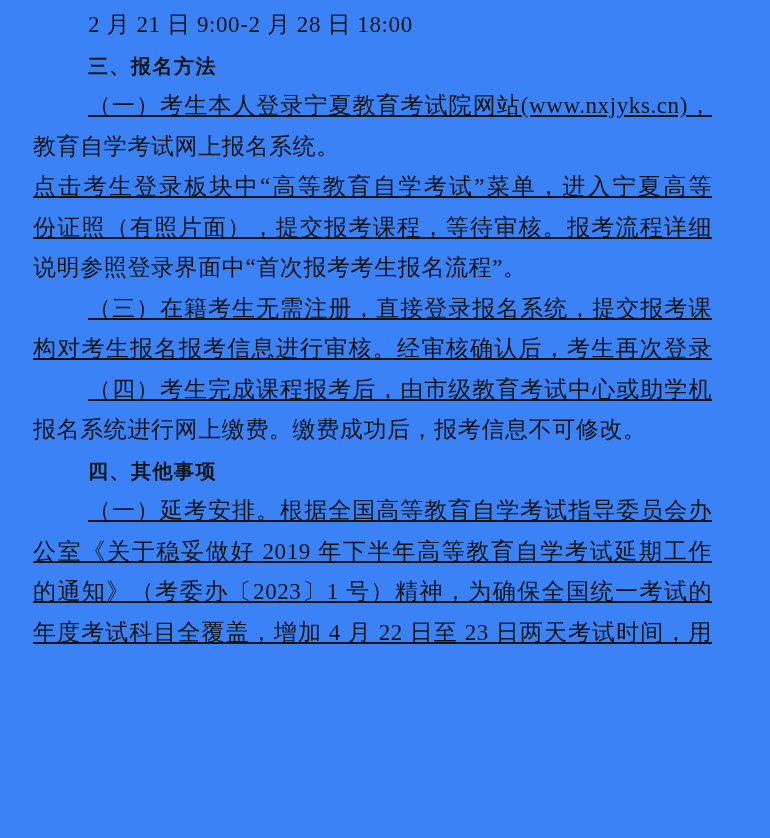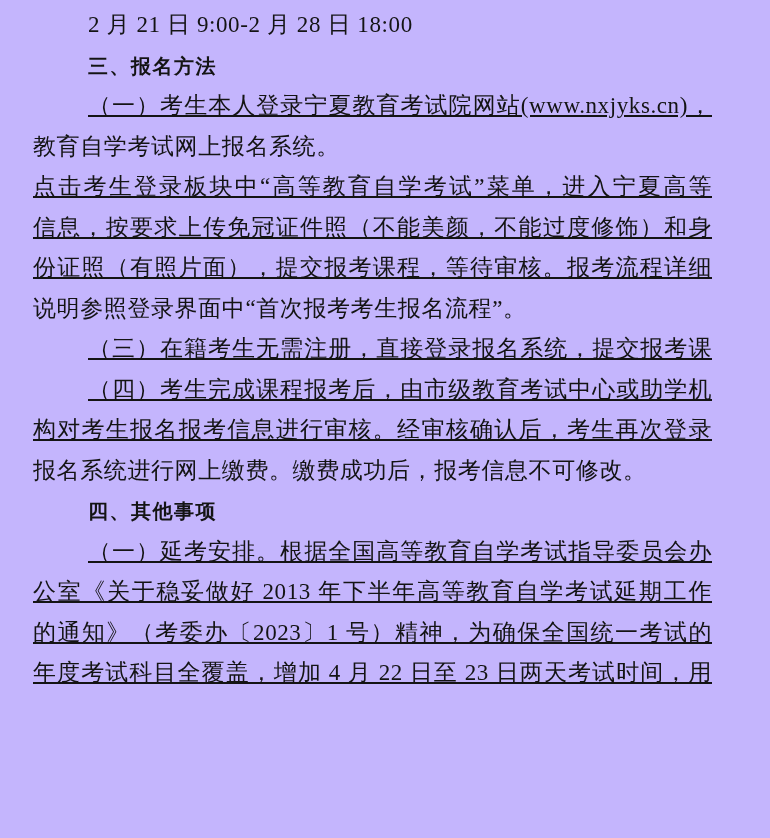--- a/index.html
+++ b/index.html
@@ -8,21 +8,21 @@
     height: 838px;
     background: #ffffff;
     overflow: hidden;
     font-family: "Liberation Serif", "DejaVu Serif", serif;
     color: #141414;
   }
   .page {
     position: relative;
     width: 770px;
     height: 838px;
-    background: #c4b5fd;
+    background: #3b82f6;
   }
   .doc {
     position: absolute;
     top: 5px;
     left: 33px;
     width: 679px;
   }
   .line {
     display: block;
     height: 40.5px;
@@ -51,26 +51,25 @@
 </head>
 <body>
 
 <div class="page">
   <div class="doc">
       <div class="line body indent">2 月 21 日 9:00-2 月 28 日 18:00</div>
       <div class="line heading indent">三、报名方法</div>
       <div class="line body indent fill">（一）考生本人登录宁夏教育考试院网站(www.nxjyks.cn)，</div>
       <div class="line body">教育自学考试网上报名系统。</div>
       <div class="line body fill">点击考生登录板块中“高等教育自学考试”菜单，进入宁夏高等</div>
-      <div class="line body fill">信息，按要求上传免冠证件照（不能美颜，不能过度修饰）和身</div>
       <div class="line body fill">份证照（有照片面），提交报考课程，等待审核。报考流程详细</div>
       <div class="line body">说明参照登录界面中“首次报考考生报名流程”。</div>
       <div class="line body indent fill">（三）在籍考生无需注册，直接登录报名系统，提交报考课</div>
+      <div class="line body fill">构对考生报名报考信息进行审核。经审核确认后，考生再次登录</div>
       <div class="line body indent fill">（四）考生完成课程报考后，由市级教育考试中心或助学机</div>
-      <div class="line body fill">构对考生报名报考信息进行审核。经审核确认后，考生再次登录</div>
       <div class="line body">报名系统进行网上缴费。缴费成功后，报考信息不可修改。</div>
       <div class="line heading indent">四、其他事项</div>
       <div class="line body indent fill">（一）延考安排。根据全国高等教育自学考试指导委员会办</div>
-      <div class="line body fill">公室《关于稳妥做好 2013 年下半年高等教育自学考试延期工作</div>
+      <div class="line body fill">公室《关于稳妥做好 2019 年下半年高等教育自学考试延期工作</div>
       <div class="line body fill">的通知》（考委办〔2023〕1 号）精神，为确保全国统一考试的</div>
       <div class="line body fill">年度考试科目全覆盖，增加 4 月 22 日至 23 日两天考试时间，用</div>
     </div>
 </div>
 
 </body></html>

